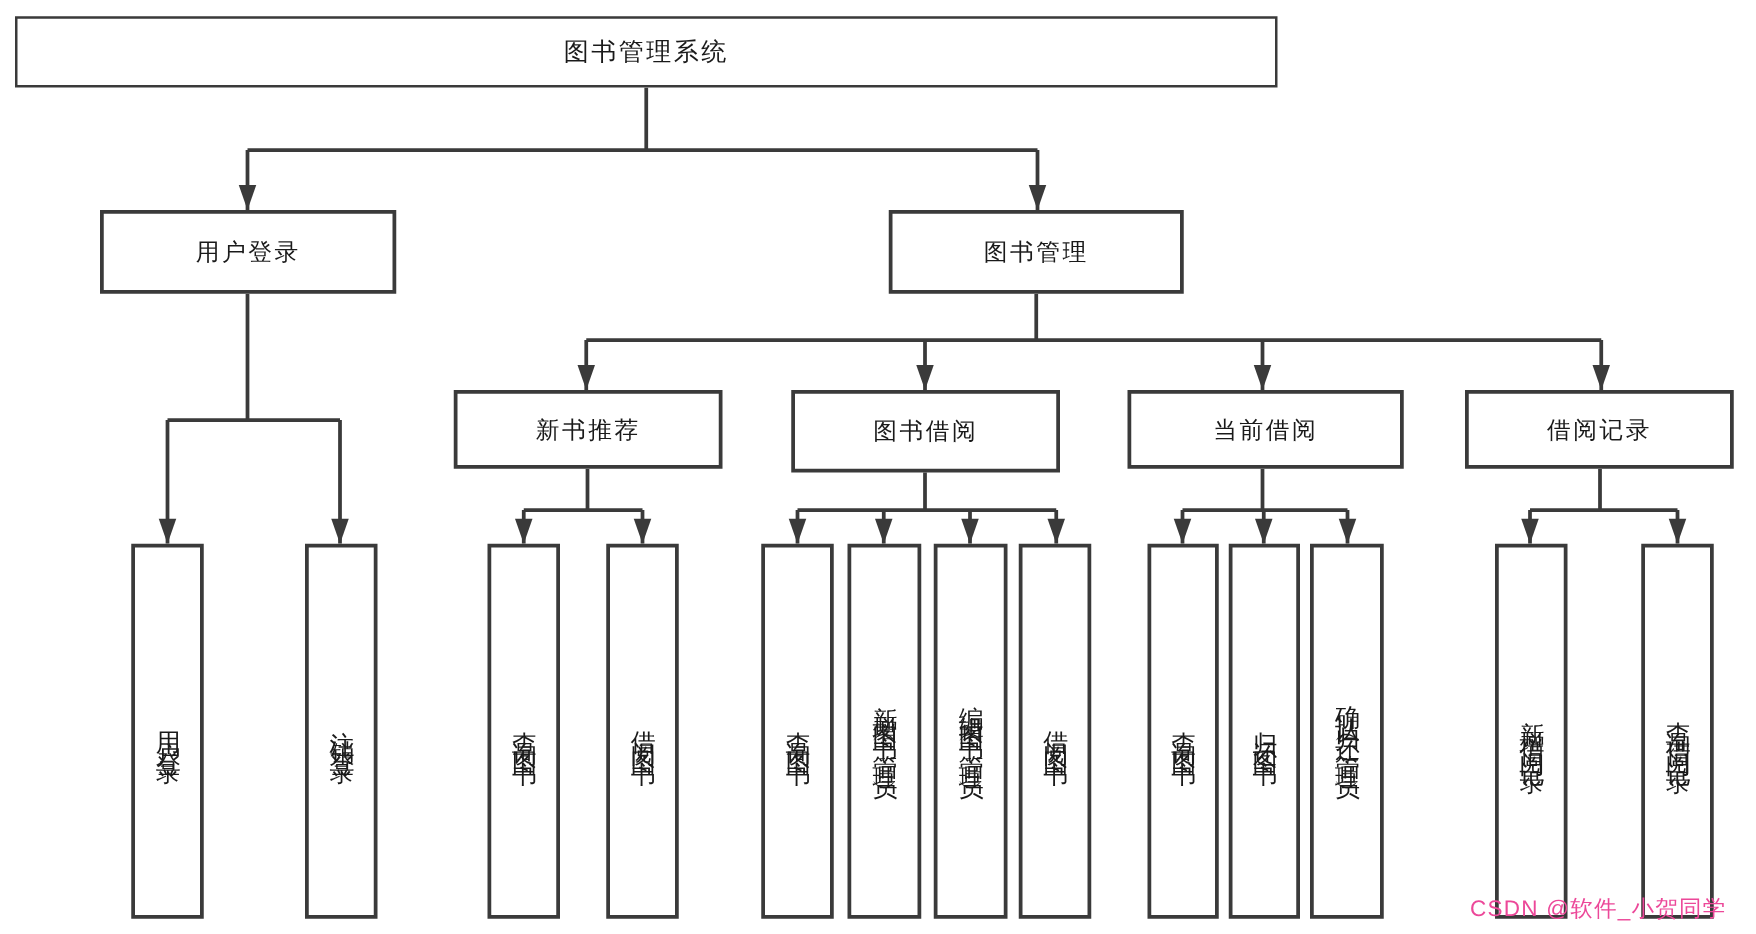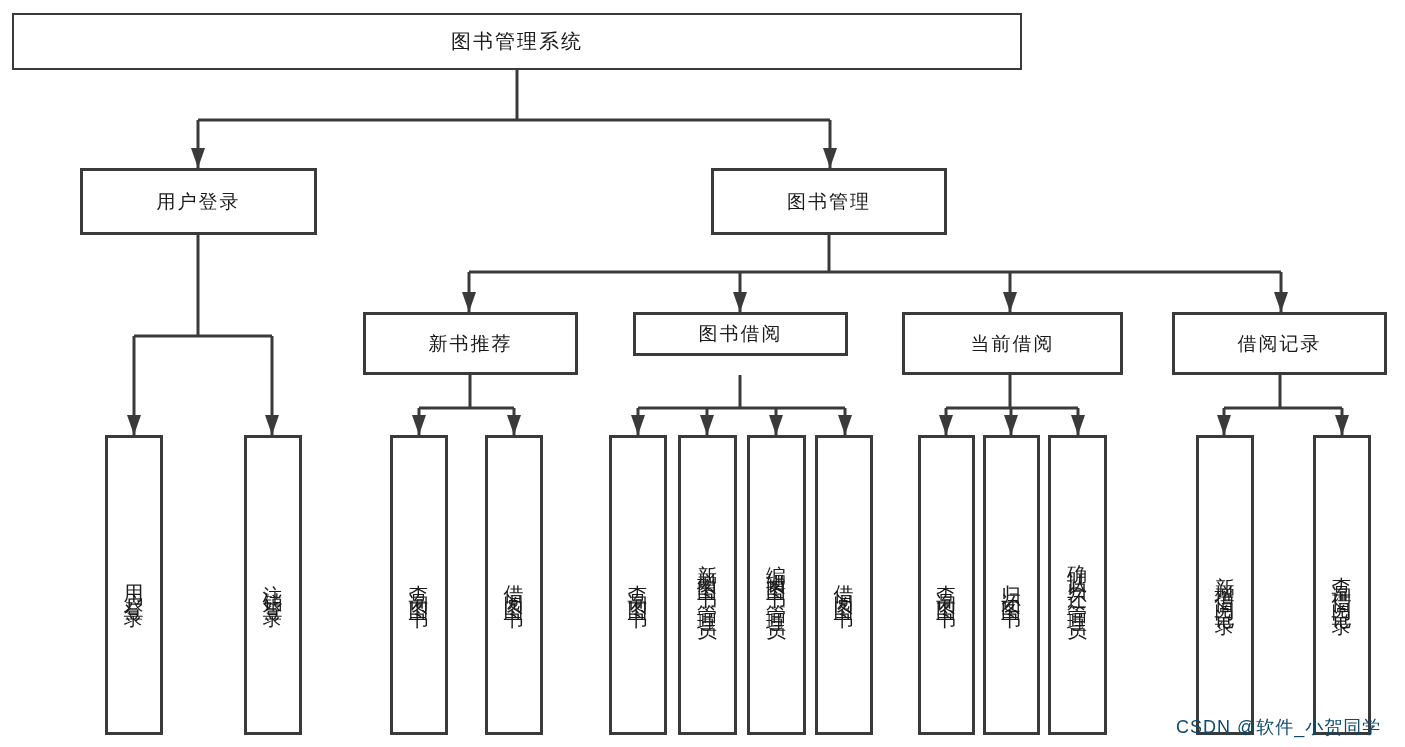--- a/index.html
+++ b/index.html
@@ -26,21 +26,21 @@
     letter-spacing:8px;
     font-size:20px;
     line-height:1;
     white-space:nowrap;
   }
   .watermark{
     position:absolute;
     left:1176px;
     top:715px;
     font-size:18px;
-    color:#0c4a6e;
+    color:#ec4899;
     letter-spacing:1px;
     z-index:3;
     white-space:nowrap;
   }
 </style>
 </head>
 <body>
 
 <div class="stage">
 
@@ -116,21 +116,21 @@
   <div class="box" style="left:80px;top:168px;width:237px;height:67px">
     <span>用户登录</span>
   </div>
   <div class="box" style="left:363px;top:312px;width:215px;height:63px">
     <span>新书推荐</span>
   </div>
 
   <div class="box" style="left:711px;top:168px;width:236px;height:67px">
     <span>图书管理</span>
   </div>
-  <div class="box" style="left:633px;top:312px;width:215px;height:44px">
+  <div class="box" style="left:633px;top:312px;width:215px;height:66px">
     <span>图书借阅</span>
   </div>
   <div class="box" style="left:902px;top:312px;width:221px;height:63px">
     <span>当前借阅</span>
   </div>
   <div class="box" style="left:1172px;top:312px;width:215px;height:63px">
     <span>借阅记录</span>
   </div>
 
   <div class="box vbox" style="left:105px;top:435px;width:58px;height:300px">

